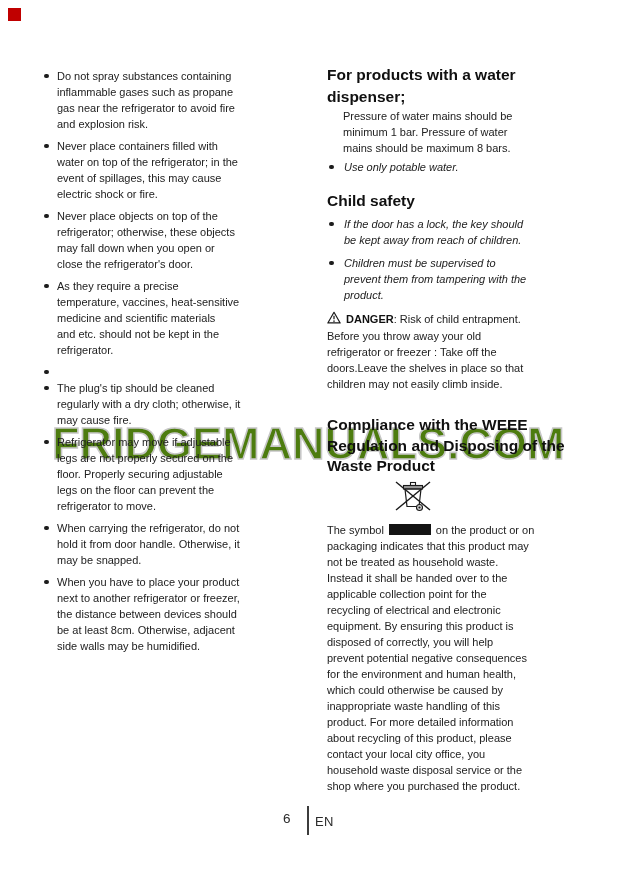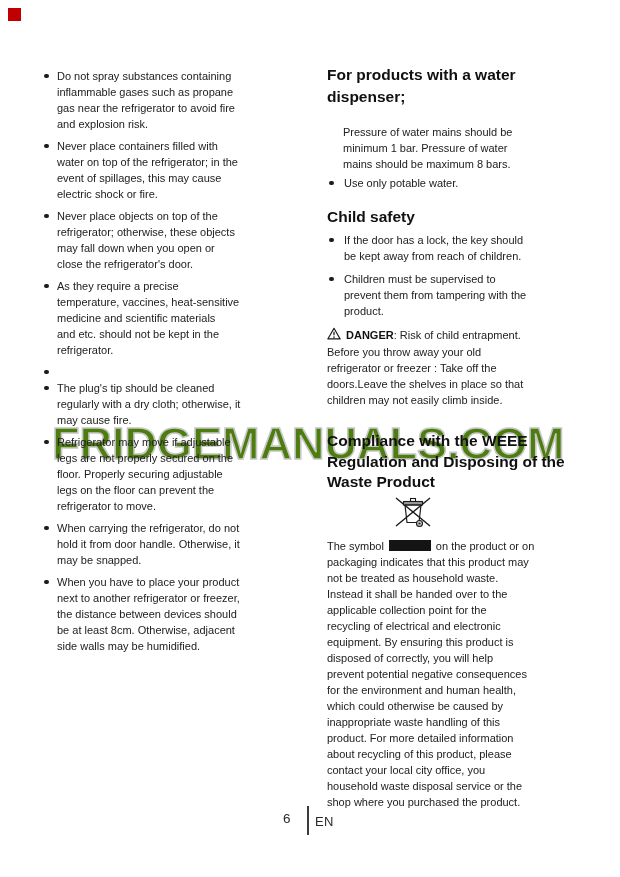--- a/index.html
+++ b/index.html
@@ -13,30 +13,30 @@
     font-size:45px; font-weight:bold; line-height:45px; white-space:nowrap;
     color:#4d7c0f; -webkit-text-stroke:1.6px #c7c7c7; letter-spacing:0px;
   }
   .col { position:absolute; z-index:1; }
   .col-left  { left:42px;  top:68px; width:258px; }
   .col-right { left:327px; top:64px; width:266px; }
 
   .bi { display:flex; margin-bottom:6px; }
   .bi .dot { flex:0 0 15px; }
   .bi-r .dot { flex:0 0 17px; }
-  .bi-r { margin-bottom:7px; }
+  .bi-r { margin-bottom:7px;font-style:italic; }
   .dot::before {
     content:""; display:block; width:4.5px; height:4.5px; border-radius:50%;
     background:#1c1c1c; margin-top:5.5px; margin-left:2px;
   }
   .bt, .para, .danger { font-size:11px; line-height:16px; color:#212121; }
   .bt, .pre { white-space:pre-line; }
 
   .hdg { font-size:15.5px; font-weight:bold; line-height:22px; margin:0; color:#101010; white-space:pre-line; }
-  .h-water { margin-bottom:16px; }
+  .h-water { margin-bottom:0; }
   .p-pressure { margin:0 0 3px 16px; }
   .h-child { margin-top:15px; margin-bottom:4px; }
   .b-child1 { margin-top:2px; }
   .danger { margin:8px 0 0 0; }
   .w-icon { display:inline-block; vertical-align:-1px; margin-right:5px; }
   .danger b { font-weight:bold; color:#101010; }
   .h-weee { margin-top:23px; line-height:20.5px; }
   .bin { display:block; margin:2px 0 0 66px; }
   .p-weee { margin:5px 0 0 0; }
   .symbol-box { display:inline-block; width:42px; height:11px; background:#141414; margin:0 5px; vertical-align:-1px; }

